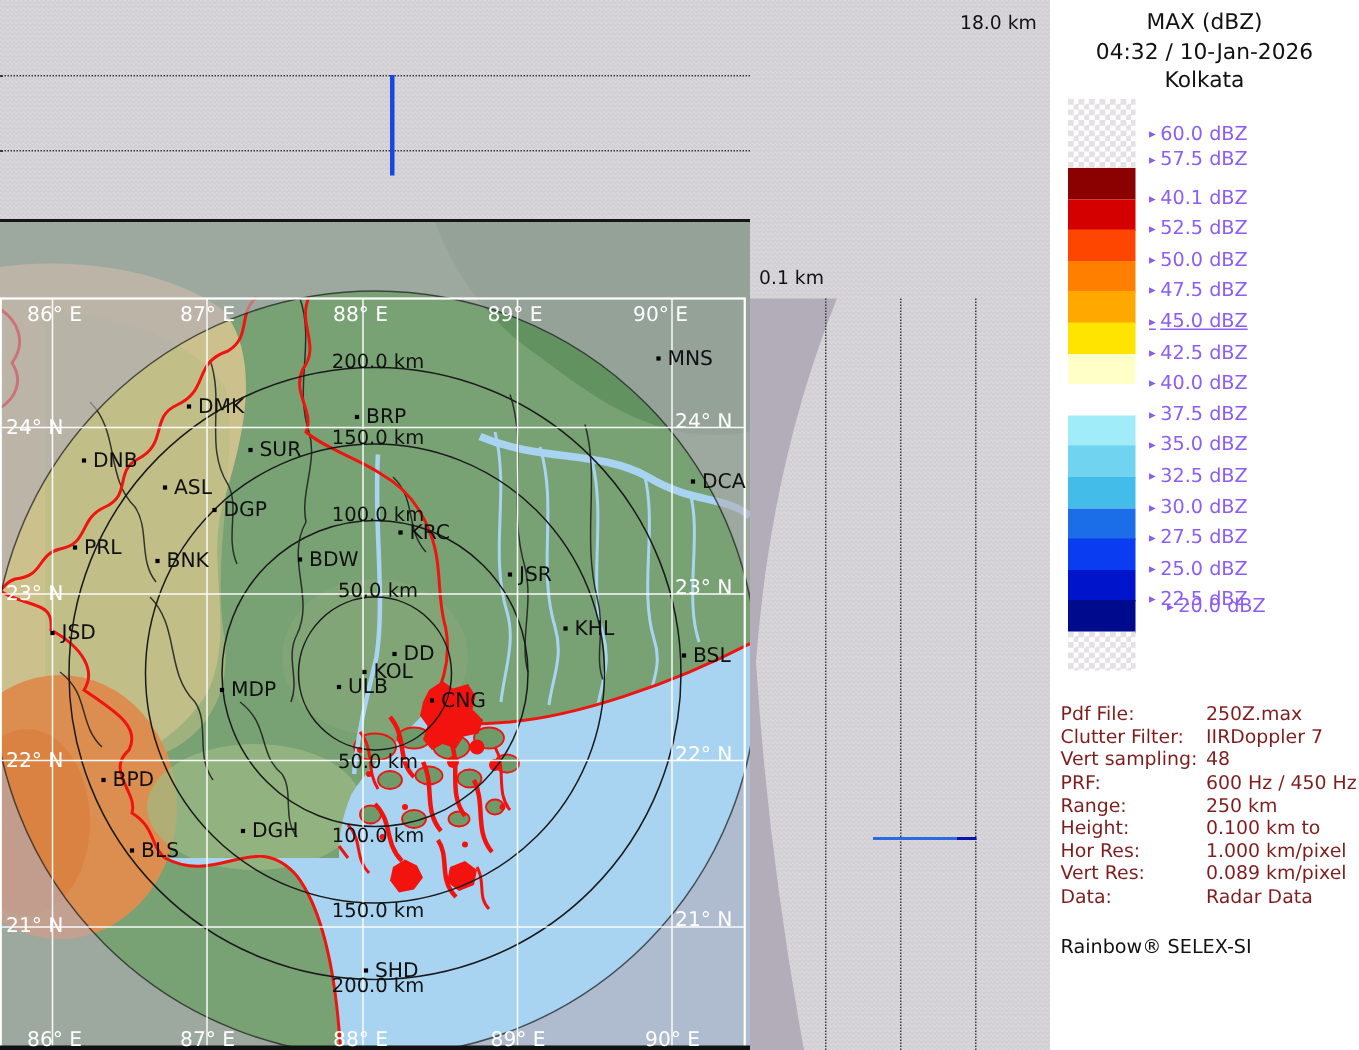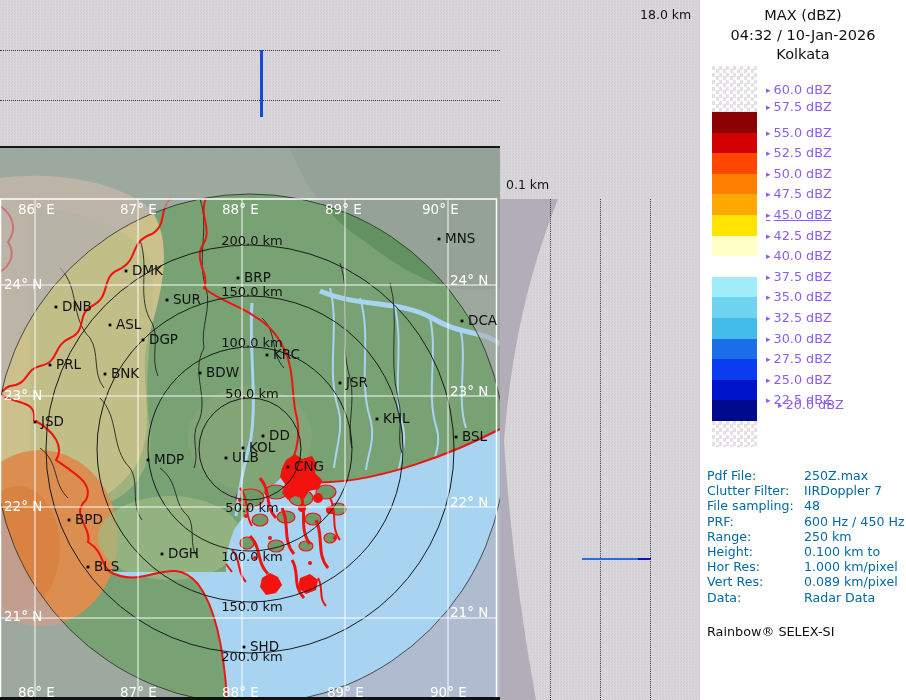--- a/index.html
+++ b/index.html
@@ -25,21 +25,21 @@
   
   #legend-panel{left:700px;top:0;width:206px;height:700px;background:#ffffff;color:#111;}
   #legend-title{position:absolute;left:0;top:6px;width:206px;text-align:center;font-size:14.5px;line-height:19.5px;}
   #color-bar{position:absolute;left:12px;top:66px;width:45px;height:381px;}
   .band{position:absolute;left:0;width:45px;}
   .checker{
     background-image:conic-gradient(#ffffff 0 25%, #e4e0e4 0 50%, #ffffff 0 75%, #e4e0e4 0);
     background-size:7px 7px;}
   .scale-label{position:absolute;left:66px;font-size:12.8px;white-space:nowrap;color:#8b5cf6;}
   .scale-label .arr{font-size:9px;vertical-align:1px;margin-right:3px;}
-  #meta{position:absolute;left:7px;top:468px;width:196px;font-size:12.6px;line-height:15.2px;color:#0369a1;}
+  #meta{position:absolute;left:7px;top:468px;width:196px;font-size:12.6px;line-height:15.2px;color:#7f1d1d;}
   .meta-row{display:flex;}
   .meta-label{width:97px;flex:0 0 97px;}
   .meta-value{white-space:nowrap;}
   #brand{position:absolute;left:7px;top:624px;font-size:12.8px;color:#111;}
   
   #map-panel{left:0;top:148px;width:500px;height:552px;}
   svg text{font-family:"DejaVu Sans","Liberation Sans",sans-serif;}
 </style>
 </head>
 <body>
@@ -284,21 +284,21 @@
         <div class="band" style="top: 252px; height: 21.2px; background: rgb(68, 188, 234);"></div>
         <div class="band" style="top: 272.6px; height: 21.2px; background: rgb(27, 110, 232);"></div>
         <div class="band" style="top: 293.2px; height: 21.2px; background: rgb(10, 60, 242);"></div>
         <div class="band" style="top: 313.8px; height: 21.2px; background: rgb(0, 20, 204);"></div>
         <div class="band" style="top: 334.4px; height: 21.2px; background: rgb(0, 10, 140);"></div>
         <div class="band checker" style="top: 355px; height: 26px;"></div>
       </div>
     <div id="scale-labels">
         <div class="scale-label" style="top: 82px;"><span class="arr">▸</span><span>60.0 dBZ</span></div>
         <div class="scale-label" style="top: 99px;"><span class="arr">▸</span><span>57.5 dBZ</span></div>
-        <div class="scale-label" style="top: 124.6px;"><span class="arr">▸</span><span>55.0 dBZ</span></div>
+        <div class="scale-label" style="top: 124.6px;"><span class="arr">▸</span><span>40.1 dBZ</span></div>
         <div class="scale-label" style="top: 145.2px;"><span class="arr">▸</span><span>52.5 dBZ</span></div>
         <div class="scale-label" style="top: 165.8px;"><span class="arr">▸</span><span>50.0 dBZ</span></div>
         <div class="scale-label" style="top: 186.4px; text-align: right;"><span class="arr">▸</span><span>47.5 dBZ</span></div>
         <div class="scale-label" style="top: 207px; text-decoration: underline;"><span class="arr">▸</span><span>45.0 dBZ</span></div>
         <div class="scale-label" style="top: 227.6px;"><span class="arr">▸</span><span>42.5 dBZ</span></div>
         <div class="scale-label" style="top: 248.2px;"><span class="arr">▸</span><span>40.0 dBZ</span></div>
         <div class="scale-label" style="top: 268.8px;"><span class="arr">▸</span><span>37.5 dBZ</span></div>
         <div class="scale-label" style="top: 289.4px;"><span class="arr">▸</span><span>35.0 dBZ</span></div>
         <div class="scale-label" style="top: 310px;"><span class="arr">▸</span><span>32.5 dBZ</span></div>
         <div class="scale-label" style="top: 330.6px;"><span class="arr">▸</span><span>30.0 dBZ</span></div>
@@ -310,21 +310,21 @@
     <div id="meta">
         <div class="meta-row">
           <span class="meta-label">Pdf File:</span>
           <span class="meta-value">250Z.max</span>
         </div>
         <div class="meta-row">
           <span class="meta-label">Clutter Filter:</span>
           <span class="meta-value">IIRDoppler 7</span>
         </div>
         <div class="meta-row">
-          <span class="meta-label">File sampling:</span>
+          <span class="meta-label">Vert sampling:</span>
           <span class="meta-value">48</span>
         </div>
         <div class="meta-row">
           <span class="meta-label">PRF:</span>
           <span class="meta-value">600 Hz / 450 Hz</span>
         </div>
         <div class="meta-row">
           <span class="meta-label">Range:</span>
           <span class="meta-value">250 km</span>
         </div>

